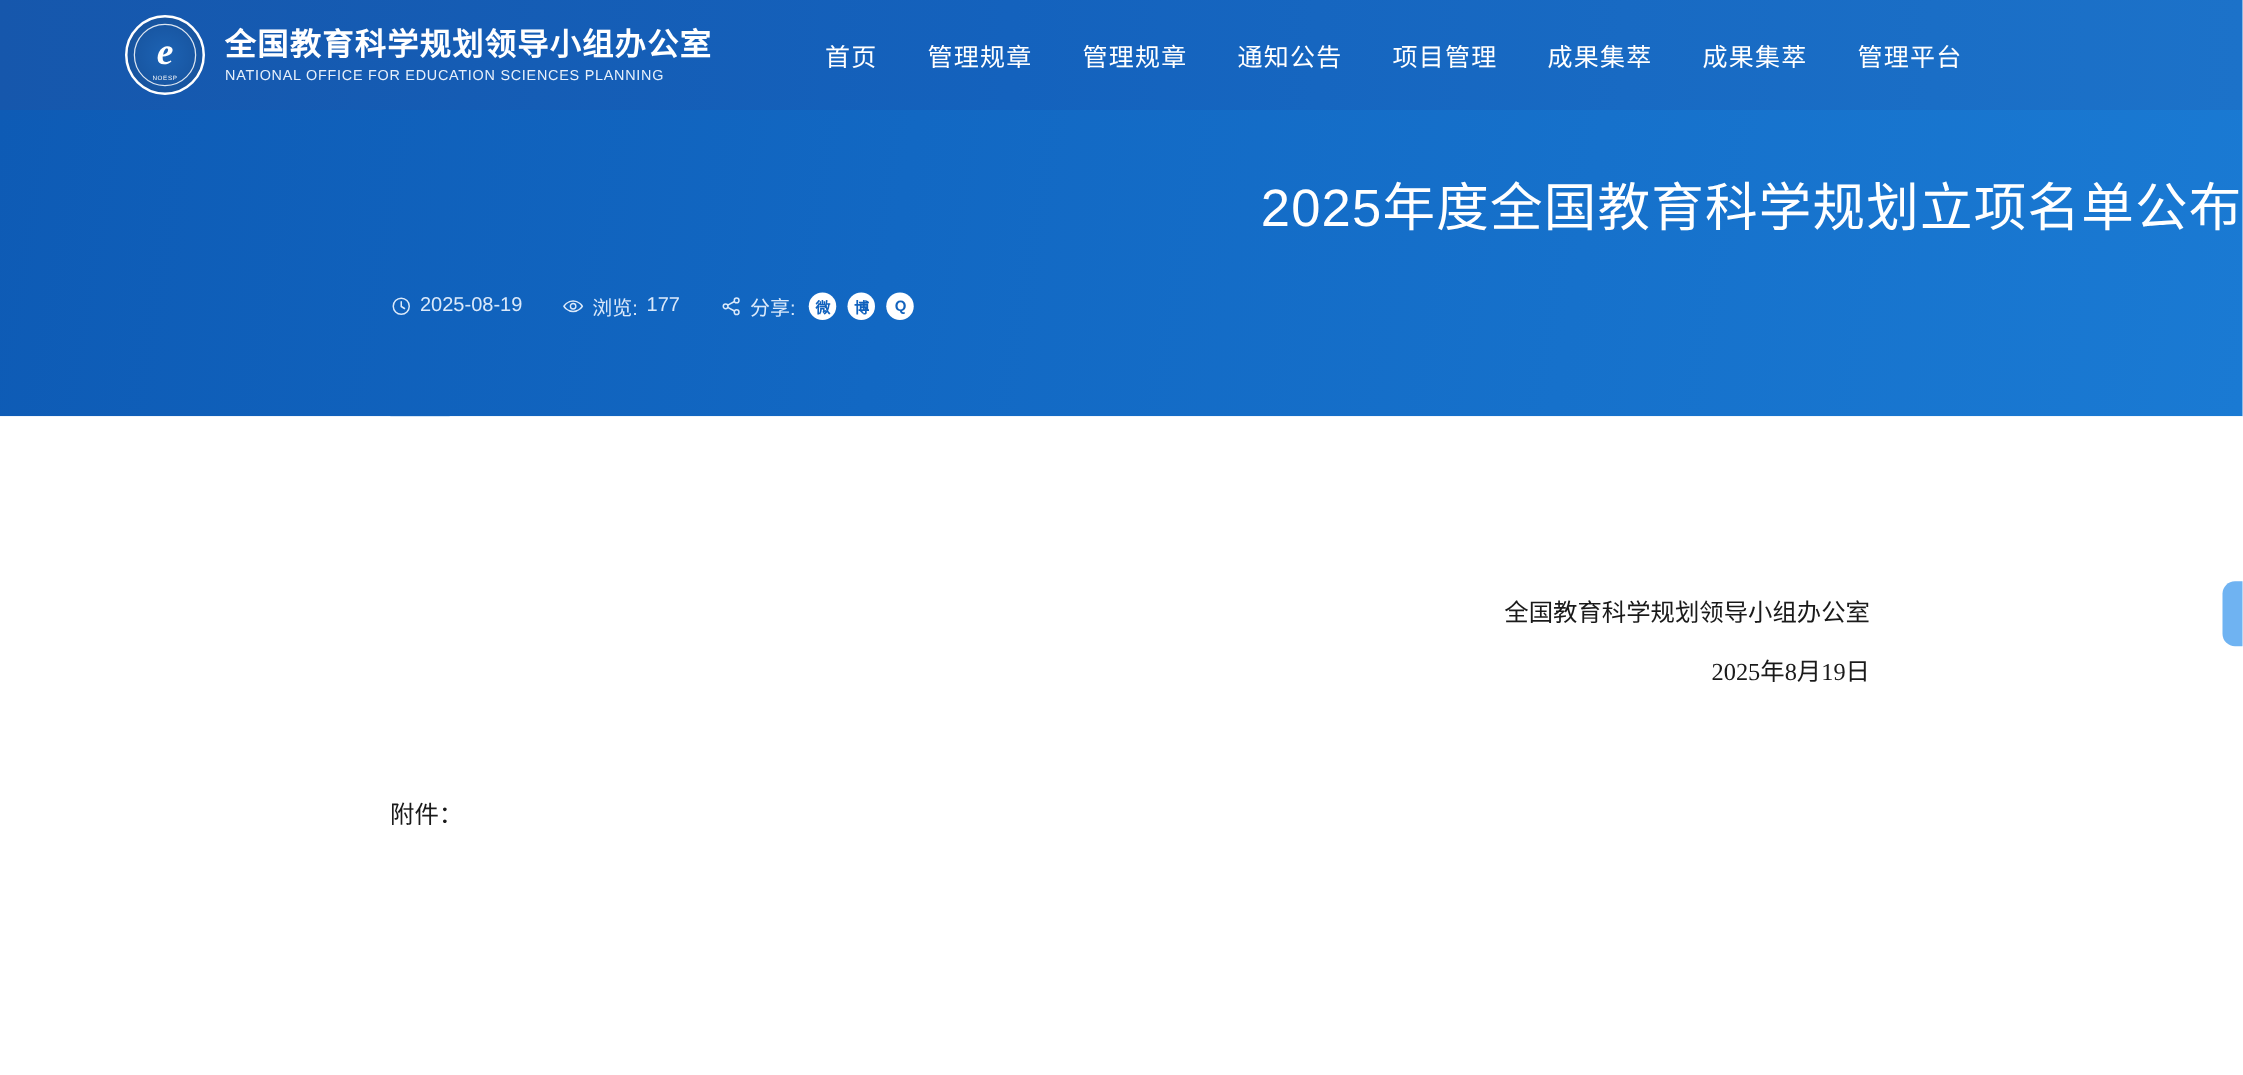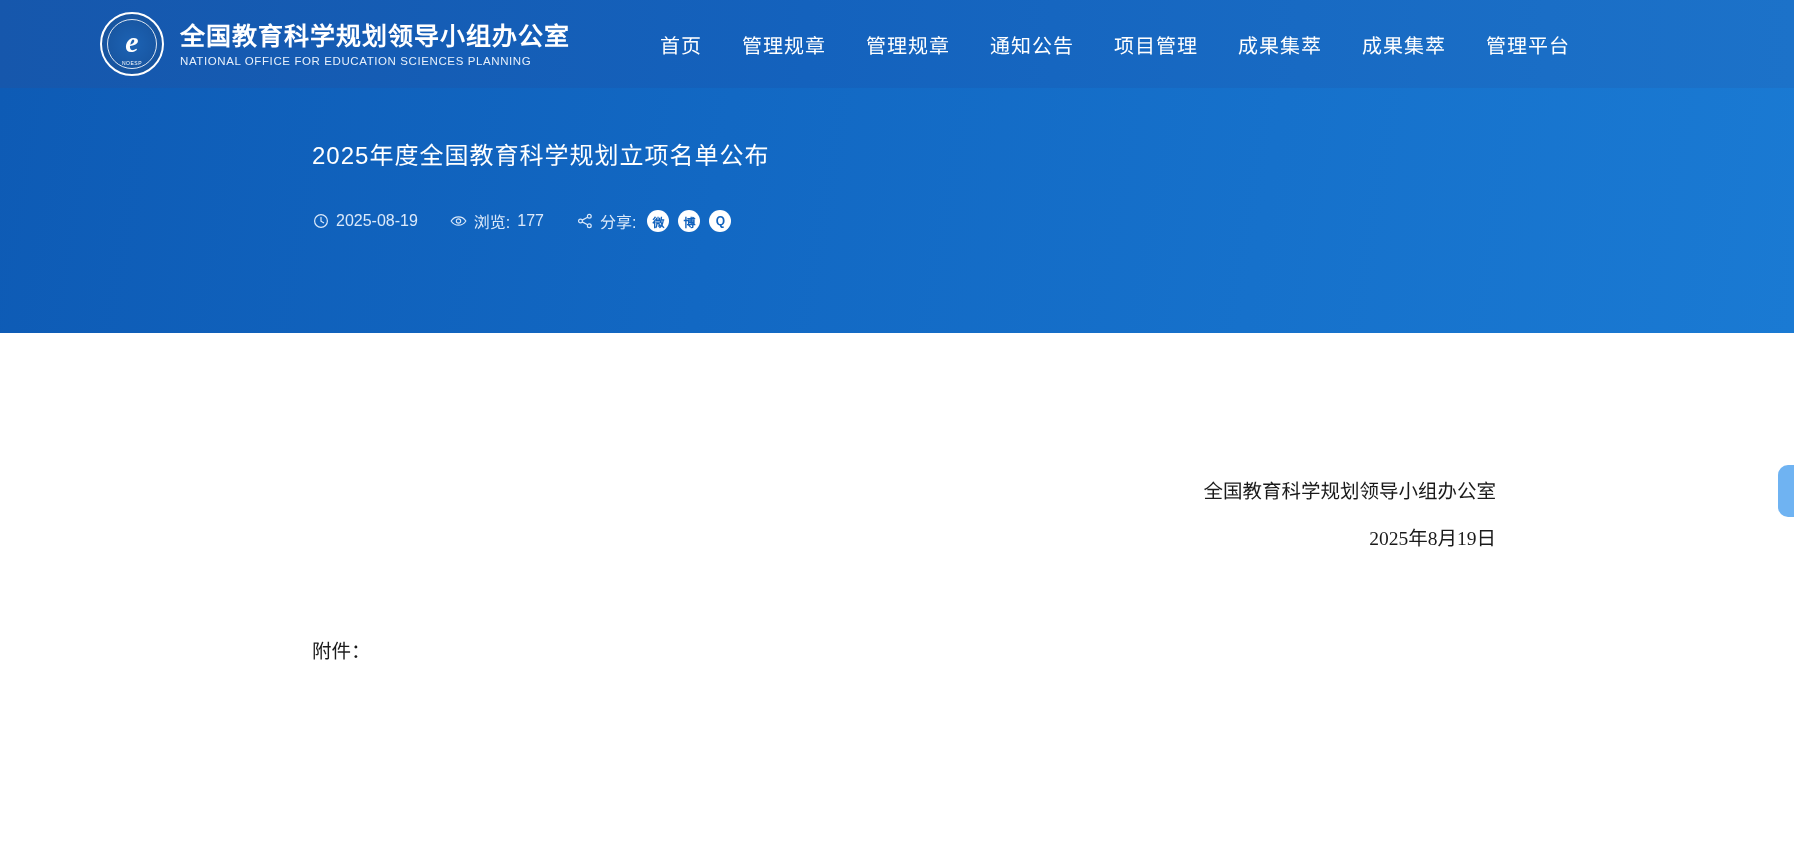--- a/index.html
+++ b/index.html
@@ -116,24 +116,25 @@
     left: 312px;
     bottom: -30px;
     width: 0;
     height: 0;
     border-left: 24px solid transparent;
     border-right: 24px solid transparent;
     border-top: 30px solid #1a7ad3;
   }
   .article-title {
     color: #ffffff;
-    font-size: 24px;
+    font-size: 42px;
     font-weight: 500;
     letter-spacing: 1px;
     line-height: 1.3;
+    text-align: right;
   }
   .meta {
     display: flex;
     align-items: center;
     margin-top: 38px;
     color: #dbe9fa;
     font-size: 16px;
     gap: 10px;
   }
   .meta-group {

